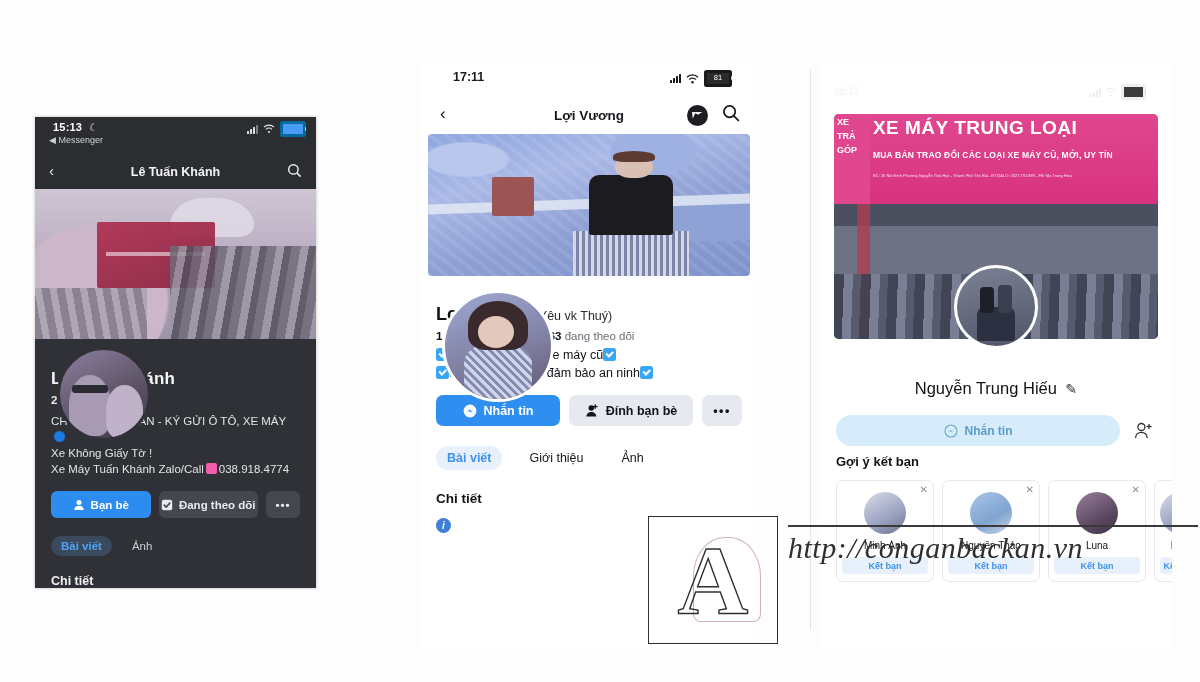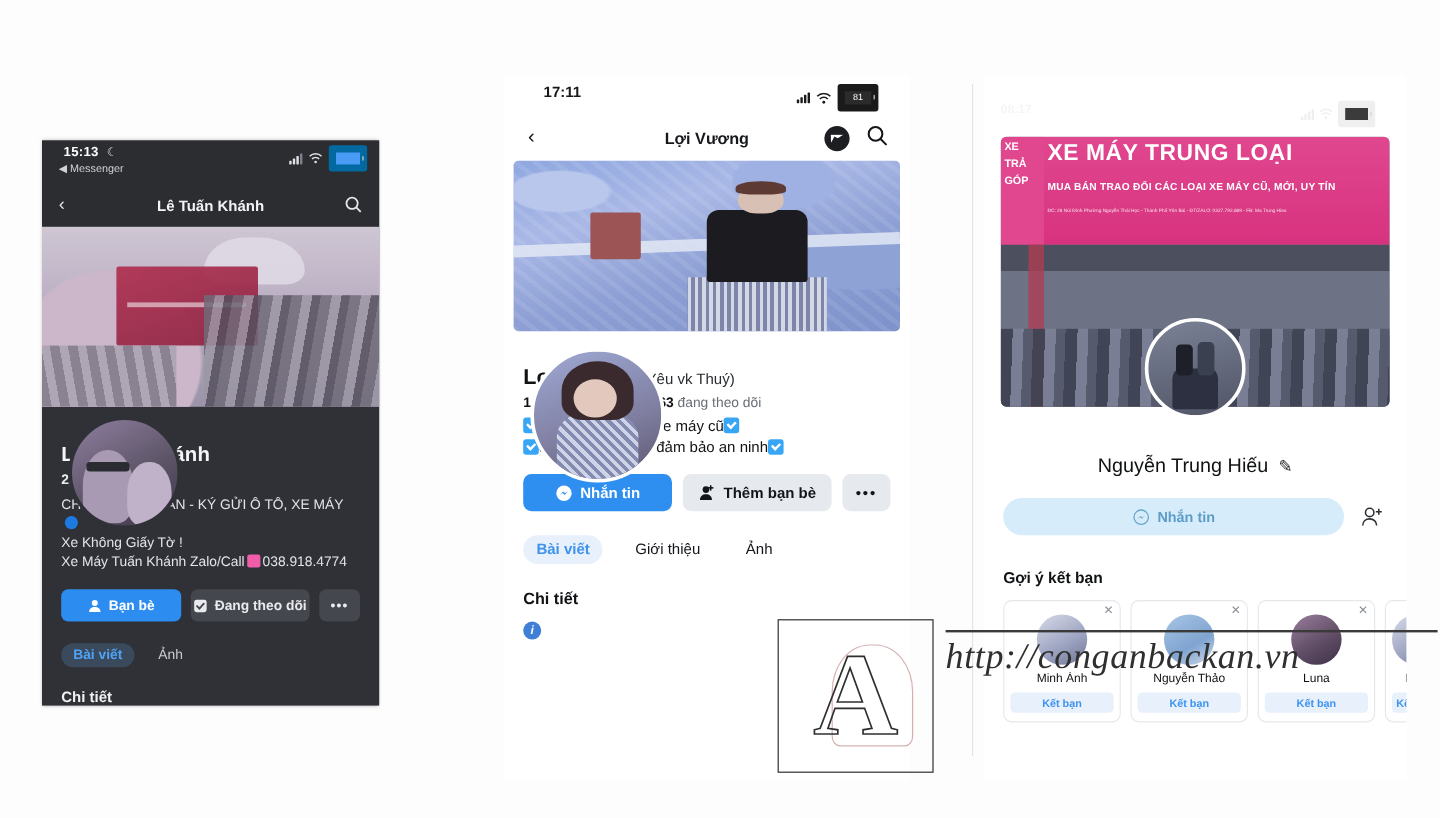--- a/index.html
+++ b/index.html
@@ -32,21 +32,21 @@
     position:absolute;left:14px;top:18px;font-size:9px;color:#cfd2d6;
   }
   #phone1 .sb-right{
     position:absolute;right:10px;top:4px;display:flex;align-items:center;gap:5px;
   }
   .bars{display:inline-flex;align-items:flex-end;gap:1px;height:9px;}
   .bars i{display:block;width:2px;background:#dfe1e5;border-radius:.5px;}
   .bars i:nth-child(1){height:3px}.bars i:nth-child(2){height:5px}
   .bars i:nth-child(3){height:7px}.bars i:nth-child(4){height:9px;background:#7c8088}
   .batt{
-    width:20px;height:10px;border:6px solid #0369a1;border-radius:2.5px;
+    width:20px;height:10px;border:3px solid #0369a1;border-radius:2.5px;
     position:relative;background:#4a9bf5;
   }
   .batt:after{content:"";position:absolute;right:-3px;top:3px;width:1.5px;height:4px;
     background:#cfd2d6;border-radius:0 1px 1px 0;}
   .batt span{position:absolute;left:0;right:0;top:-1px;text-align:center;font-size:7px;color:#fff;}
 
   #phone1 .navbar{
     height:34px;background:#2b2d31;display:flex;align-items:center;
     justify-content:center;position:relative;
   }
@@ -292,21 +292,21 @@
   #phone3 .pencil{font-size:14px;color:#2a2d31;margin-left:4px;}
   #phone3 .pnote{font-size:11px;color:#3b3f45;line-height:15px;margin-top:9px;
     padding:0 16px;}
   #phone3 .actionrow{display:flex;gap:10px;align-items:center;margin-top:17px;}
   #phone3 .msgbtn{
     flex:1;height:31px;border-radius:16px;background:#d7ecfa;color:#5d9dc8;
     display:flex;align-items:center;justify-content:center;gap:7px;
     font-size:12px;font-weight:bold;
   }
   #phone3 .addfriend{flex:0 0 26px;display:flex;align-items:center;justify-content:center;}
-  #phone3 .sect{font-size:13px;font-weight:bold;margin-top:28px;color:#101214;text-align:left;}
+  #phone3 .sect{font-size:13px;font-weight:bold;margin-top:8px;color:#101214;text-align:left;}
   #phone3 .sugrow{display:flex;gap:8px;margin-top:11px;}
   #phone3 .sugcard{
     flex:0 0 86px;border:1px solid #e6e8ec;border-radius:7px;padding:9px 5px 7px;
     position:relative;background:#fff;text-align:center;
   }
   #phone3 .sugcard.partial{flex:0 0 40px;overflow:hidden;}
   #phone3 .sugcard .x{position:absolute;right:5px;top:3px;font-size:10px;color:#8b9097;}
   #phone3 .sugcard .sav{
     width:42px;height:42px;border-radius:50%;margin:2px auto 0;overflow:hidden;
   }
@@ -528,21 +528,21 @@
           </svg>
           <span>Nhắn tin</span>
         </div>
         <div class="btn secondary">
           <svg width="14" height="14" viewBox="0 0 14 14">
             <circle cx="6.3" cy="4" r="2.8" fill="#13151a"></circle>
             <path d="M1.3 12.6c0-3 2.3-4.7 5-4.7s5 1.7 5 4.7z" fill="#13151a"></path>
             <rect x="9.6" y="0.4" width="1.3" height="4.4" fill="#13151a"></rect>
             <rect x="8.1" y="1.9" width="4.4" height="1.3" fill="#13151a"></rect>
           </svg>
-          <span>Thêm bạn bè</span>
+          <span>Đính bạn bè</span>
         </div>
         <div class="btn dots">•••</div>
       </div>
 
       <div class="tabs">
         <div class="tab active">Bài viết</div>
         <div class="tab">Giới thiệu</div>
         <div class="tab">Ảnh</div>
       </div>
 

